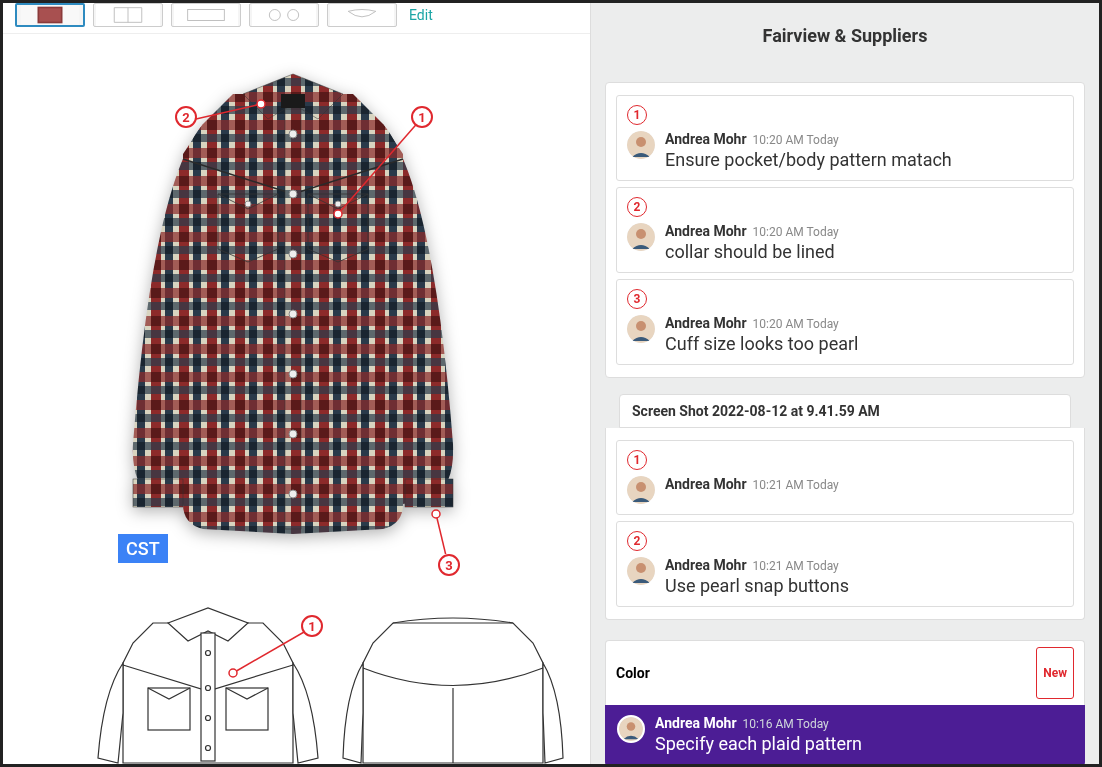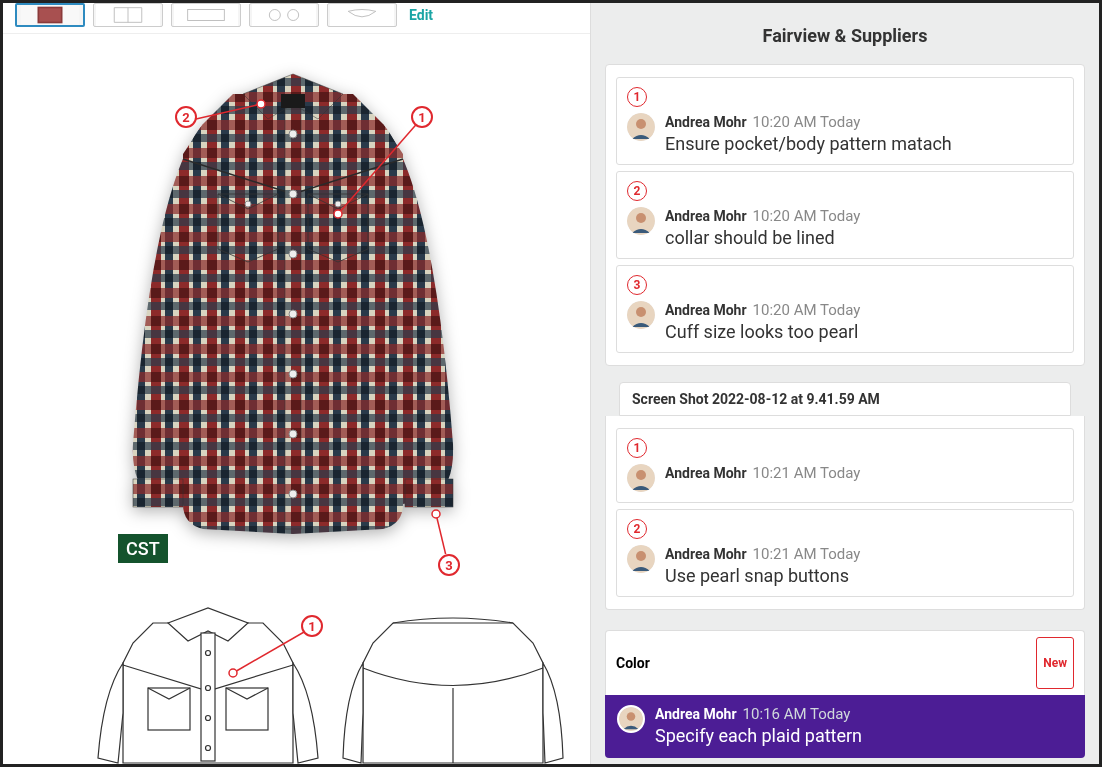--- a/index.html
+++ b/index.html
@@ -43,21 +43,21 @@
     justify-content: center;
     overflow: hidden;
     cursor: pointer;
   }
   .thumb.selected {
     border: 2px solid #2e8bc0;
   }
   .thumb svg { width: 100%; height: 100%; }
   .edit-link {
     color: #1ba5a5;
-    font-weight: 700;
+    font-weight: 400;
     font-size: 14px;
     cursor: pointer;
     margin-left: 4px;
   }
   .main-image-wrap {
     position: relative;
     width: 100%;
     height: 520px;
     padding: 10px 40px 0 40px;
   }
@@ -88,21 +88,21 @@
     stroke: #e0282e;
     stroke-width: 1.5;
     fill: none;
     pointer-events: none;
   }
   .leader circle.endpoint { fill: #fff; stroke: #e0282e; stroke-width: 1.5; }
   .cst-tag {
     position: absolute;
     left: 115px;
     top: 500px;
-    background: #14532d;
+    background: #3b82f6;
     color: #fff;
     padding: 4px 8px;
     font-size: 18px;
     font-weight: 500;
   }
   .tech-drawings {
     position: absolute;
     left: 90px;
     top: 590px;
     width: 480px;
@@ -116,21 +116,21 @@
     height: 100%;
     background: #eceded;
     overflow-y: auto;
     padding: 0;
   }
   .panel-title {
     text-align: center;
     font-size: 18px;
     font-weight: 700;
     color: #333;
-    padding: 22px 0 18px 0;
+    padding: 22px 0 36px 0;
   }
   .comment-group {
     background: #fff;
     border: 1px solid #ddd;
     border-radius: 4px;
     margin: 0 14px 16px 14px;
     padding: 6px;
   }
   .comment-card {
     border: 1px solid #ddd;
@@ -162,21 +162,21 @@
     flex-shrink: 0;
     background: #eee;
     overflow: hidden;
   }
   .avatar svg { width: 100%; height: 100%; }
   .comment-text { flex: 1; }
   .comment-meta {
     font-size: 14px;
   }
   .author { font-weight: 700; color: #333; }
-  .timestamp { color: #888; font-size: 15px; margin-left: 6px; }
+  .timestamp { color: #888; font-size: 12px; margin-left: 6px; }
   .comment-msg { color: #333; font-size: 18px; margin-top: 2px; }
 
   .section-header {
     background: #fff;
     border: 1px solid #ddd;
     border-radius: 4px 4px 0 0;
     margin: 0 28px;
     padding: 8px 12px;
     font-weight: 700;
     font-size: 14px;

